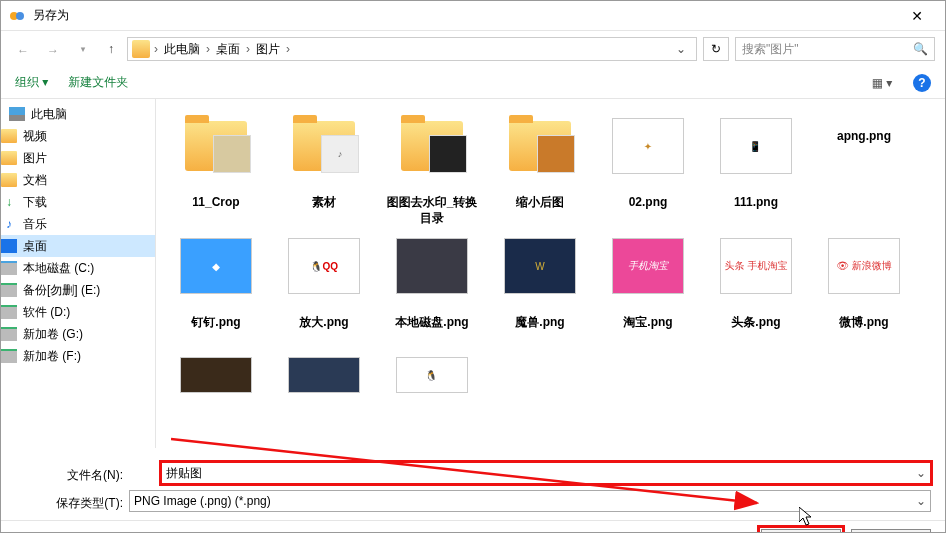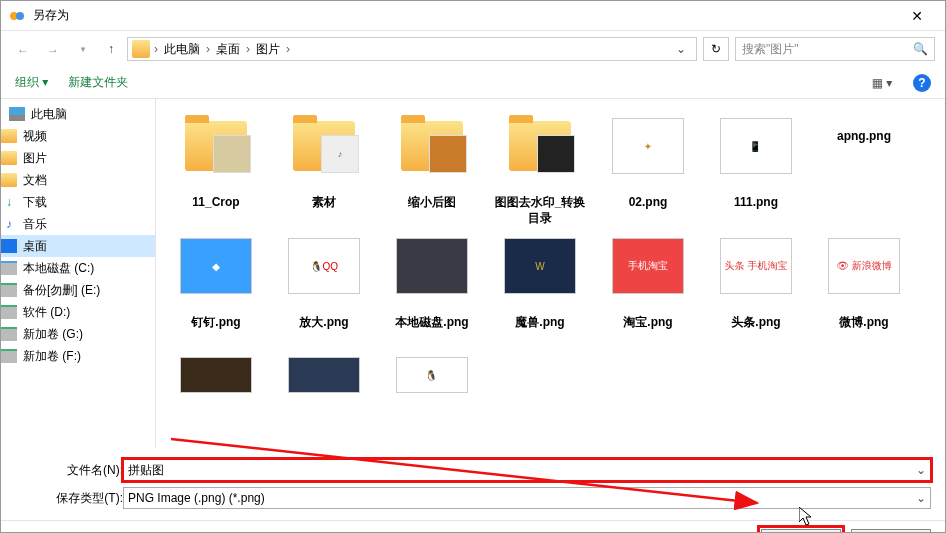--- a/index.html
+++ b/index.html
@@ -45,25 +45,25 @@
 .filepane { flex: 1; overflow: hidden; padding: 10px 6px; display: flex; flex-wrap: wrap; align-content: flex-start; }
 .fitem { width: 108px; height: 120px; display: flex; flex-direction: column; align-items: center; text-align: center; padding-top: 4px; cursor: pointer; }
 .fitem .thumb { width: 72px; height: 66px; display: flex; align-items: center; justify-content: center; position: relative; }
 .fitem .label { margin-top: 16px; line-height: 1.3; max-width: 100px; word-break: break-all; font-weight: bold; }
 .folder-ico { width: 62px; height: 50px; background: linear-gradient(#fce38a, #f6b042); border-radius: 3px; position: relative; }
 .folder-ico:before { content: ""; position: absolute; top: -6px; left: 0; width: 24px; height: 8px; background: #f6b042; border-radius: 2px 2px 0 0; }
 .folder-ico .overlay { position: absolute; right: -4px; bottom: -2px; width: 38px; height: 38px; background: #fff; border: 1px solid #ddd; display: flex; align-items: center; justify-content: center; font-size: 9px; color: #666; overflow: hidden; }
 .img-thumb { width: 80px; height: 56px; border: 1px solid #ccc; display: flex; align-items: center; justify-content: center; font-size: 10px; color: #fff; overflow: hidden; }
 
 .form-area { padding: 8px 14px 4px 14px; }
-.form-row { display: flex; align-items: center; height: 28px; }
+.form-row { display: flex; align-items: flex-end; height: 28px; gap: 6px; }
 .form-row .flabel { width: 108px; text-align: right; }
 .form-row .finput { flex: 1; border: 1px solid #8aa7c7; height: 22px; padding: 0 4px; display: flex; align-items: center; background: #fff; }
 .form-row .finput.combo { border-color: #aaa; justify-content: space-between; }
-.hl-red { outline: 3px solid #e11; outline-offset: -1px; }
+.hl-red { outline: 3px solid #e11; outline-offset: -1px; margin-left: 32px; }
 
 .footer { height: 40px; display: flex; align-items: center; padding: 0 14px; gap: 10px; border-top: 1px solid #e5e5e5; margin-top: 4px; }
 .footer .disc { width: 16px; height: 16px; display: inline-flex; align-items: center; justify-content: center; }
 .footer .spacer { flex: 1; }
 .btn { min-width: 80px; height: 24px; border: 1px solid #888; background: #f3f3f3; display: inline-flex; align-items: center; justify-content: center; cursor: pointer; }
 .btn.primary { outline: 3px solid #e11; outline-offset: 1px; }
 
 .arrow-annot { position: absolute; pointer-events: none; }
 .cursor { position: absolute; left: 798px; top: 506px; pointer-events: none; }
 </style>
@@ -176,35 +176,35 @@
         <div class="thumb">
           <div class="folder-ico">
             <div class="overlay" style="background: rgb(238, 238, 238);">♪</div>
           </div>
         </div>
         <div class="label">素材</div>
       </div>
       <div class="fitem">
         <div class="thumb">
           <div class="folder-ico">
+            <div class="overlay" style="background: rgb(34, 34, 34);"></div>
+          </div>
+        </div>
+        <div class="label">图图去水印_转换目录</div>
+      </div>
+      <div class="fitem">
+        <div class="thumb">
+          <div class="folder-ico">
             <div class="overlay" style="background: rgb(201, 122, 42);"></div>
           </div>
         </div>
         <div class="label">缩小后图</div>
       </div>
       <div class="fitem">
         <div class="thumb">
-          <div class="folder-ico">
-            <div class="overlay" style="background: rgb(34, 34, 34);"></div>
-          </div>
-        </div>
-        <div class="label">图图去水印_转换目录</div>
-      </div>
-      <div class="fitem">
-        <div class="thumb">
           <div class="img-thumb" style="background: rgb(255, 255, 255); color: rgb(200, 138, 42);">✦</div>
         </div>
         <div class="label">02.png</div>
       </div>
       <div class="fitem">
         <div class="thumb">
           <div class="img-thumb" style="background: rgb(255, 255, 255); color: rgb(51, 51, 51);">📱</div>
         </div>
         <div class="label">111.png</div>
       </div>
@@ -212,39 +212,39 @@
         <div class="label">apng.png</div>
       </div>
       <div class="fitem">
         <div class="thumb">
           <div class="img-thumb" style="background: rgb(58, 160, 255); color: rgb(255, 255, 255);">◆</div>
         </div>
         <div class="label">钉钉.png</div>
       </div>
       <div class="fitem">
         <div class="thumb">
-          <div class="img-thumb" style="background: rgb(255, 255, 255); color: rgb(221, 0, 0);">🐧QQ</div>
+          <div class="img-thumb" style="background: rgb(255, 255, 255); color: rgb(221, 0, 0); font-weight: bold;">🐧QQ</div>
         </div>
         <div class="label">放大.png</div>
       </div>
       <div class="fitem">
         <div class="thumb">
           <div class="img-thumb" style="background: rgb(58, 58, 69); color: rgb(255, 255, 255);"></div>
         </div>
         <div class="label">本地磁盘.png</div>
       </div>
       <div class="fitem">
         <div class="thumb">
           <div class="img-thumb" style="background: rgb(26, 43, 74); color: rgb(212, 175, 55);">W</div>
         </div>
         <div class="label">魔兽.png</div>
       </div>
       <div class="fitem">
         <div class="thumb">
-          <div class="img-thumb" style="background: #ef4444; color: rgb(255, 255, 255);">手机淘宝</div>
+          <div class="img-thumb" style="background: #ec4899; color: rgb(255, 255, 255); font-style: italic;">手机淘宝</div>
         </div>
         <div class="label">淘宝.png</div>
       </div>
       <div class="fitem">
         <div class="thumb">
           <div class="img-thumb" style="background: rgb(255, 255, 255); color: rgb(221, 51, 51);">头条 手机淘宝</div>
         </div>
         <div class="label">头条.png</div>
       </div>
       <div class="fitem">

